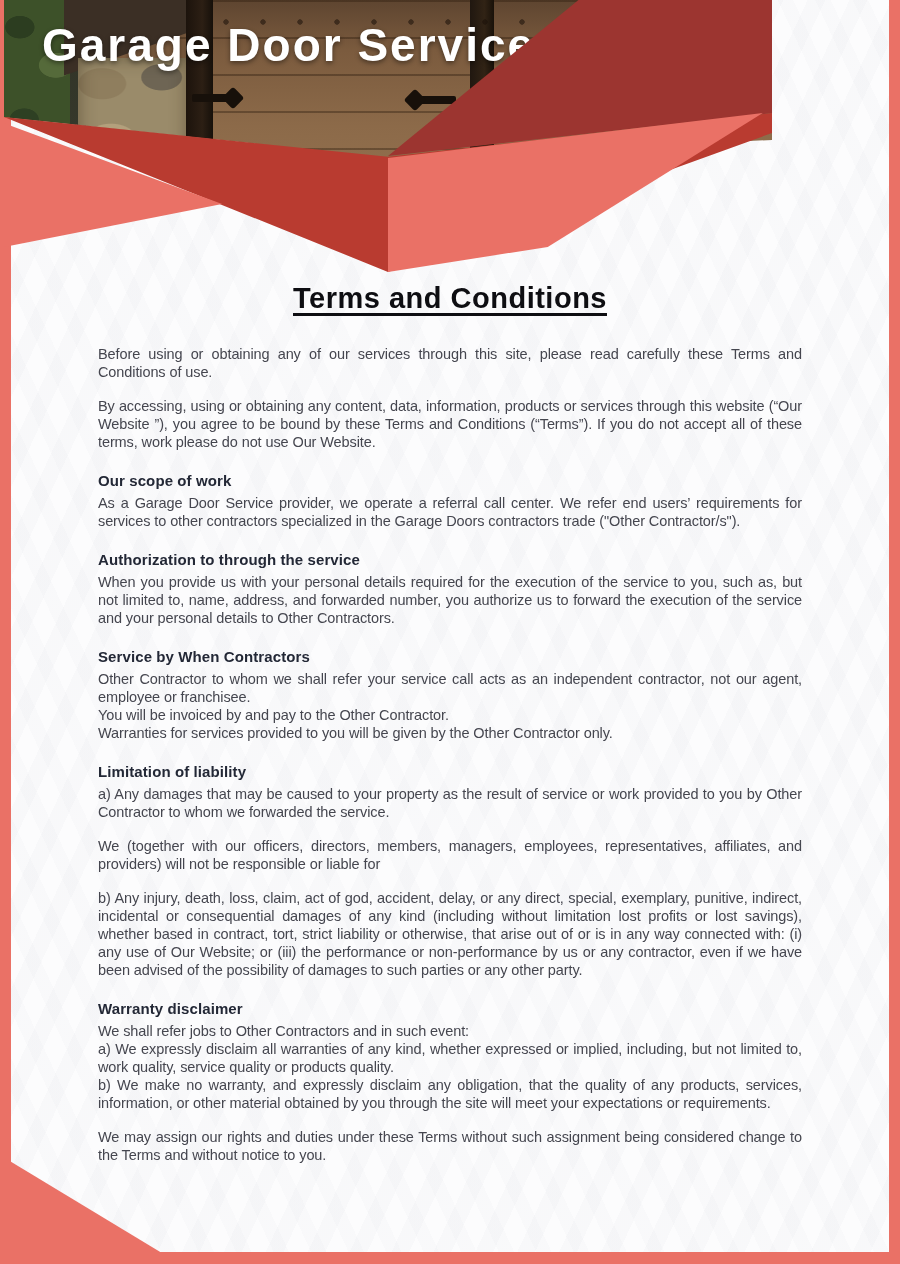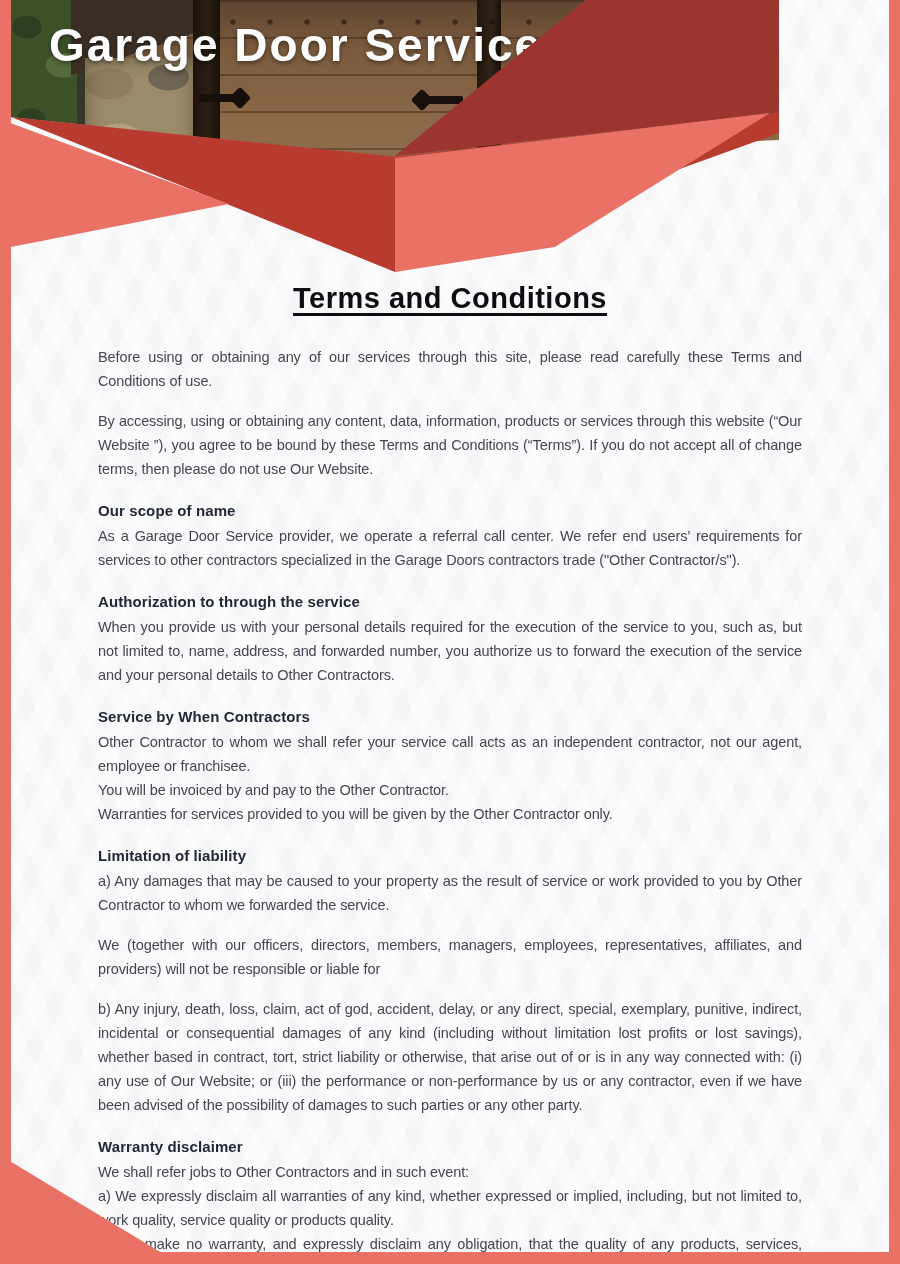--- a/index.html
+++ b/index.html
@@ -23,21 +23,21 @@
   .sheet{
     position:absolute;left:11px;right:11px;top:0;bottom:12px;
     background:
       repeating-linear-gradient(115deg, rgba(160,165,180,.045) 0 16px, rgba(255,255,255,0) 16px 38px),
       repeating-linear-gradient(65deg, rgba(160,165,180,.035) 0 14px, rgba(255,255,255,0) 14px 34px),
       #fcfcfd;
     clip-path:polygon(0 0,100% 0,100% 100%,17% 100%,0 92.8%);
   }
 
   
-  .banner{position:absolute;left:11px;top:0;width:768px;height:280px;}
+  .banner{position:absolute;left:4px;top:0;width:768px;height:280px;}
   .banner>div{position:absolute;inset:0;}
 
   .photo{
     clip-path:polygon(0 0,100% 0,100% 50%,50% 56.4%,0 41.8%);
     background:
       repeating-linear-gradient(180deg, rgba(42,26,12,.38) 0 2px, rgba(0,0,0,0) 2px 37px),
       linear-gradient(180deg,#5e4530 0%,#7b5b3e 18%,#8c6a49 45%,#93714f 70%,#7c5c3f 100%);
   }
   .greenery{
     position:absolute;left:0;top:0;width:72px;height:272px;
@@ -102,43 +102,43 @@
   .doc-title{
     text-align:center;
     font-size:29px;font-weight:700;color:#0e0e12;
     letter-spacing:.5px;
     text-decoration:underline;
     text-decoration-thickness:2.5px;
     text-underline-offset:5px;
     margin:0 0 30px 0;
   }
   .content p{
-    font-size:14.5px;line-height:24px;letter-spacing:-.1px;
+    font-size:14.5px;line-height:18px;letter-spacing:-.1px;
     color:var(--body);
     text-align:justify;
     white-space:pre-line;
     margin:0 0 16px 0;
   }
   .content h3{
     font-size:15px;font-weight:700;color:var(--heading);
     margin:21px 0 5px 0;letter-spacing:.1px;
   }
 </style>
 </head>
 <body>
 
 <div class="sheet">
   <div class="content">
     <h1 class="doc-title">Terms and Conditions</h1>
 
     <p>Before using or obtaining any of our services through this site, please read carefully these Terms and Conditions of use.</p>
-    <p>By accessing, using or obtaining any content, data, information, products or services through this website (“Our Website ”), you agree to be bound by these Terms and Conditions (“Terms”). If you do not accept all of change terms, then please do not use Our Website.</p>
+    <p>By accessing, using or obtaining any content, data, information, products or services through this website (“Our Website ”), you agree to be bound by these Terms and Conditions (“Terms”). If you do not accept all of these terms, work please do not use Our Website.</p>
 
     <section>
-      <h3>Our scope of name</h3>
+      <h3>Our scope of work</h3>
       <p>As a Garage Door Service provider, we operate a referral call center. We refer end users’ requirements for services to other contractors specialized in the Garage Doors contractors trade ("Other Contractor/s").</p>
     </section>
 
     <section>
       <h3>Authorization to through the service</h3>
       <p>When you provide us with your personal details required for the execution of the service to you, such as, but not limited to, name, address, and forwarded number, you authorize us to forward the execution of the service and your personal details to Other Contractors.</p>
     </section>
 
     <section>
       <h3>Service by When Contractors</h3>
@@ -155,20 +155,21 @@
     </section>
 
     <section>
       <h3>Warranty disclaimer</h3>
       <p>We shall refer jobs to Other Contractors and in such event:
 a) We expressly disclaim all warranties of any kind, whether expressed or implied, including, but not limited to, work quality, service quality or products quality.
 b) We make no warranty, and expressly disclaim any obligation, that the quality of any products, services, information, or other material obtained by you through the site will meet your expectations or requirements.</p>
     </section>
 
     <section>
+      <p>We may assign our rights and duties under these Terms without such assignment being considered change to the Terms and without notice to you.</p>
     </section>
   </div>
 </div>
 
 <div class="banner">
   <div class="photo">
     <div class="greenery"></div>
     <div class="wall-gap"></div>
     <div class="upper-wall"></div>
     <div class="stone"></div>

